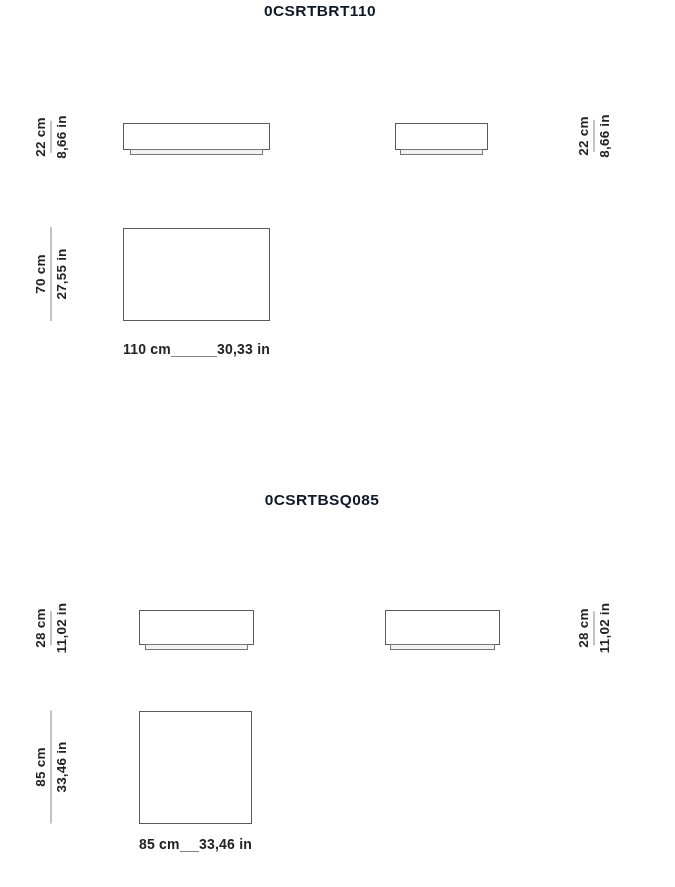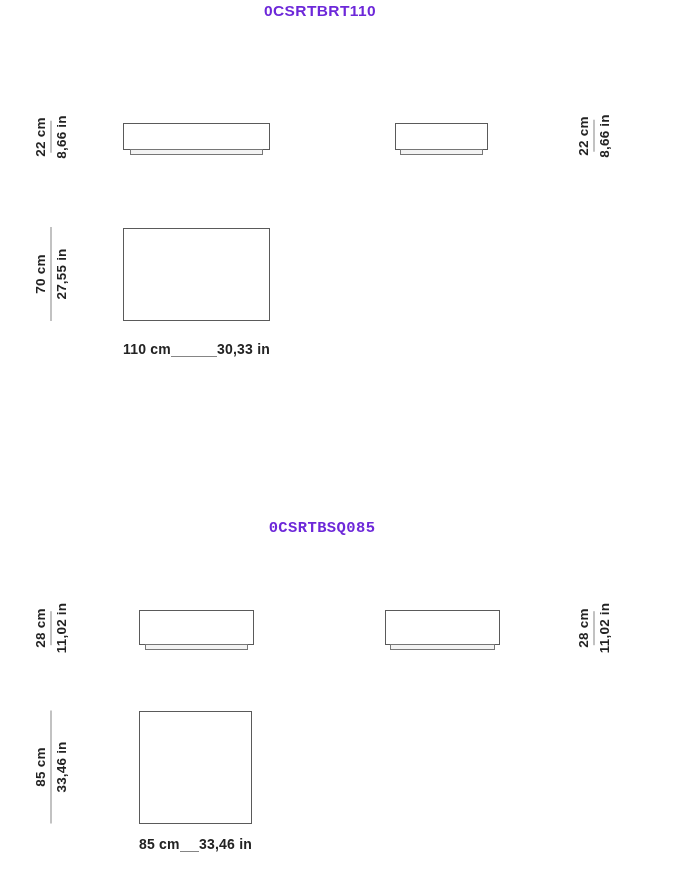--- a/index.html
+++ b/index.html
@@ -18,21 +18,21 @@
   .canvas {
     position: absolute;
     inset: 0;
   }
   .title {
     position: absolute;
     transform: translateX(-50%);
     font-size: 15.5px;
     font-weight: 700;
     letter-spacing: 0.4px;
-    color: #6d28d9;
+    color: #0f172a;
     white-space: nowrap;
   }
   
   .box {
     position: absolute;
     box-sizing: border-box;
     border: 1px solid #5a5a5a;
     background: #ffffff;
   }
   .base {
@@ -117,21 +117,21 @@
 
     <div class="hdim" style="left:123px; top:341px; width:147px;">
       <span class="dim-text">110 cm</span>
       <span class="rule"></span>
       <span class="dim-text">30,33 in</span>
     </div>
   </div>
 
   <div>
 
-    <div class="title" style="left:322px; top:519px;font-family:Liberation Mono, monospace;">0CSRTBSQ085</div>
+    <div class="title" style="left:322px; top:491px;">0CSRTBSQ085</div>
 
     <div class="vdim" style="left:51px; top:628px;">
       <span class="dim-text">28 cm</span>
       <span class="rule rule-w34"></span>
       <span class="dim-text">11,02 in</span>
     </div>
 
     <div class="box" style="left:139px; top:610px; width:115px; height:35px;"></div>
     <div class="base" style="left:145px; top:644px; width:103px; height:6px;"></div>
 

